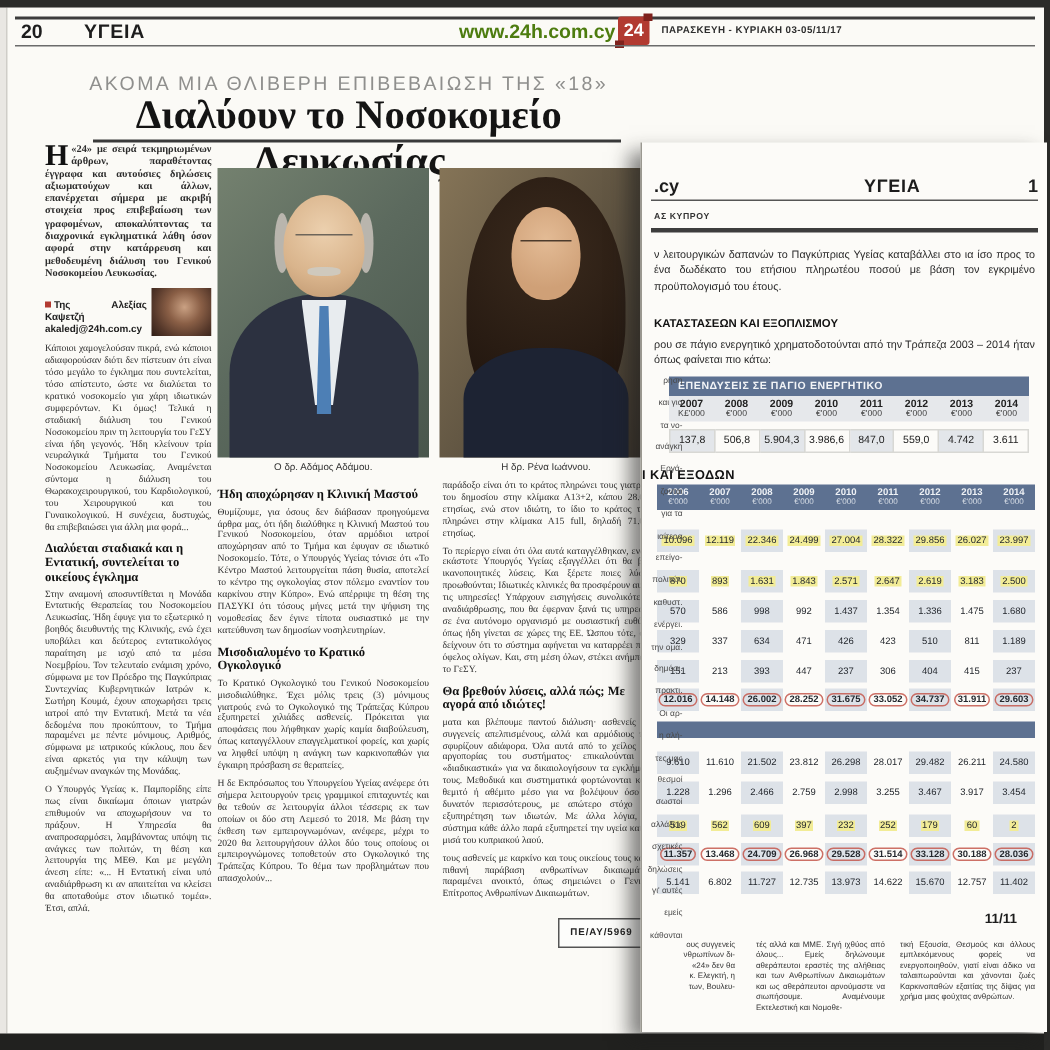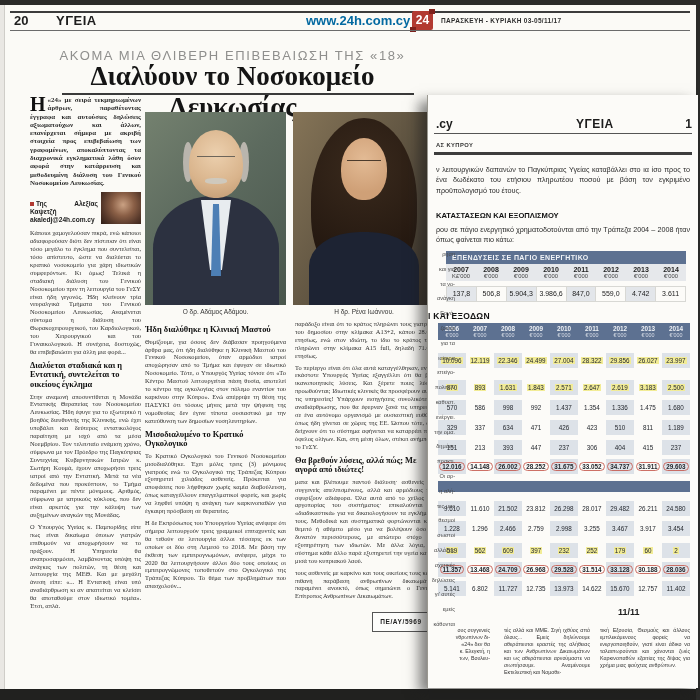--- a/index.html
+++ b/index.html
@@ -10,21 +10,21 @@
   .scan-top{left:0;top:0;width:700px;height:5px;background:#2b2b29;}
   .scan-bottom{left:0;top:689px;width:700px;height:11px;background:#21211f;}
   .scan-right{left:696px;top:0;width:4px;height:700px;background:#2b2b29;}
   .main-page{left:4px;top:5px;width:692px;height:684px;background:#fbfaf6;border-left:1px solid #cfcdc8;}
 
   
   .rule-top{left:10px;top:11px;width:680px;height:2px;background:#3c3c3c;}
   .rule-head{left:10px;top:30px;width:680px;height:1px;background:#6b6b6b;}
   .hdr-num{left:14px;top:13px;font:bold 13px "Liberation Sans",sans-serif;color:#1d1d1d;}
   .hdr-sec{left:56px;top:13px;font:bold 13px "Liberation Sans",sans-serif;color:#1d1d1d;letter-spacing:.5px;}
-  .hdr-site{left:306px;top:13px;width:100px;text-align:right;font:bold 13px "Liberation Sans",sans-serif;color:#0369a1;}
+  .hdr-site{left:306px;top:13px;width:100px;text-align:right;font:bold 13px "Liberation Sans",sans-serif;color:#4d7c0f;}
   .logo24{left:412px;top:11px;width:21px;height:19px;background:#b23a31;color:#fff;
           font:bold 12px "Liberation Sans",sans-serif;text-align:center;line-height:19px;border-radius:2px;}
   .logo24:before{content:"";position:absolute;right:-2px;top:-2px;width:6px;height:5px;background:#7e211c;}
   .logo24:after{content:"";position:absolute;left:-2px;bottom:-2px;width:6px;height:5px;background:#7e211c;}
   .hdr-date{left:441px;top:17px;font:bold 6.5px "Liberation Sans",sans-serif;color:#2e2e2e;letter-spacing:.3px;}
 
   .kicker{left:30px;top:48px;width:405px;text-align:center;font:13px "Liberation Sans",sans-serif;
           color:#8f8f8d;letter-spacing:1.6px;}
   .headline{left:30px;top:61px;width:405px;text-align:center;font:bold 27px "Liberation Serif",serif;color:#141414;}
   .headline-rule{left:62px;top:93px;width:352px;height:1.5px;background:#3a3a3a;}
@@ -119,21 +119,21 @@
   .t2b > :nth-child(6){margin-top:4px;}
   .t2b > :nth-child(7){margin-top:7px;}
   .t2b > :nth-child(8){margin-top:9px;}
   .t2b > :nth-child(9){margin-top:5px;}
   .t2b > :nth-child(10){margin-top:7px;}
   .t2b > :nth-child(11){margin-top:4px;}
   .t2b > :nth-child(12){margin-top:4px;}
 
   .ov-strip{left:1px;top:152px;width:26px;}
   .ov-strip div{font:5.6px/14.8px "Liberation Sans",sans-serif;color:#4a4a4a;text-align:right;white-space:nowrap;overflow:hidden;}
-  .ov-marker{left:190px;top:512px;width:60px;text-align:left;font:bold 9px "Liberation Sans",sans-serif;color:#1c1c1c;}
+  .ov-marker{left:190px;top:512px;width:60px;text-align:right;font:bold 9px "Liberation Sans",sans-serif;color:#1c1c1c;}
   .ov-bcol{top:532px;height:58px;font:5.3px/7px "Liberation Sans",sans-serif;color:#333;text-align:justify;overflow:hidden;}
   .ov-bfrag{left:4px;width:58px;text-align:right;}
   .ov-bfrag div{font:5.3px/7px "Liberation Sans",sans-serif;}
   .ov-bc2{left:76px;width:86px;}
   .ov-bc3{left:172px;width:90px;}
 </style>
 </head>
 <body>
 
 <div id="canvas">
@@ -182,21 +182,21 @@
       </div>
       <div class="byline-photo"></div>
     </div>
     <div class="para">Κάποιοι χαμογελούσαν πικρά, ενώ κάποιοι αδιαφορούσαν διότι δεν πίστευαν ότι είναι τόσο μεγάλο το έγκλημα που συντελείται, τόσο απίστευτο, ώστε να διαλύεται το κρατικό νοσοκομείο για χάρη ιδιωτικών συμφερόντων. Κι όμως! Τελικά η σταδιακή διάλυση του Γενικού Νοσοκομείου πριν τη λειτουργία του ΓεΣΥ είναι ήδη γεγονός. Ήδη κλείνουν τρία νευραλγικά Τμήματα του Γενικού Νοσοκομείου Λευκωσίας. Αναμένεται σύντομα η διάλυση του Θωρακοχειρουργικού, του Καρδιολογικού, του Χειρουργικού και του Γυναικολογικού. Η συνέχεια, δυστυχώς, θα επιβεβαιώσει για άλλη μια φορά...</div>
     <div class="subhead">Διαλύεται σταδιακά και η Εντατική, συντελείται το οικείους έγκλημα</div>
     <div class="para">Στην αναμονή αποσυντίθεται η Μονάδα Εντατικής Θεραπείας του Νοσοκομείου Λευκωσίας. Ήδη έφυγε για το εξωτερικό η βοηθός διευθυντής της Κλινικής, ενώ έχει υποβάλει και δεύτερος εντατικολόγος παραίτηση με ισχύ από τα μέσα Νοεμβρίου. Τον τελευταίο ενάμιση χρόνο, σύμφωνα με τον Πρόεδρο της Παγκύπριας Συντεχνίας Κυβερνητικών Ιατρών κ. Σωτήρη Κουμά, έχουν αποχωρήσει τρεις ιατροί από την Εντατική. Μετά τα νέα δεδομένα που προκύπτουν, το Τμήμα παραμένει με πέντε μόνιμους. Αριθμός, σύμφωνα με ιατρικούς κύκλους, που δεν είναι αρκετός για την κάλυψη των αυξημένων αναγκών της Μονάδας.</div>
     <div class="para">Ο Υπουργός Υγείας κ. Παμπορίδης είπε πως είναι δικαίωμα όποιων γιατρών επιθυμούν να αποχωρήσουν να το πράξουν. Η Υπηρεσία θα αναπροσαρμόσει, λαμβάνοντας υπόψη τις ανάγκες των πολιτών, τη θέση και λειτουργία της ΜΕΘ. Και με μεγάλη άνεση είπε: «... Η Εντατική είναι υπό αναδιάρθρωση κι αν απαιτείται να κλείσει θα αποταθούμε στον ιδιωτικό τομέα». Έτσι, απλά.</div>
   </div>
 
   <div class="abs bodycol col2">
-    <div class="subhead">Ήδη διαλύθηκε η Κλινική Μαστού</div>
+    <div class="subhead">Ήδη αποχώρησαν η Κλινική Μαστού</div>
     <div class="para">Θυμίζουμε, για όσους δεν διάβασαν προηγούμενα άρθρα μας, ότι ήδη διαλύθηκε η Κλινική Μαστού του Γενικού Νοσοκομείου, όταν αρμόδιοι ιατροί αποχώρησαν από το Τμήμα και έφυγαν σε ιδιωτικό Νοσοκομείο. Τότε, ο Υπουργός Υγείας τόνισε ότι «Το Κέντρο Μαστού λειτουργείται πάση θυσία, αποτελεί το κέντρο της ογκολογίας στον πόλεμο εναντίον του καρκίνου στην Κύπρο». Ενώ απέρριψε τη θέση της ΠΑΣΥΚΙ ότι τόσους μήνες μετά την ψήφιση της νομοθεσίας δεν έγινε τίποτα ουσιαστικό με την κατεύθυνση των δημοσίων νοσηλευτηρίων.</div>
     <div class="subhead">Μισοδιαλυμένο το Κρατικό Ογκολογικό</div>
     <div class="para">Το Κρατικό Ογκολογικό του Γενικού Νοσοκομείου μισοδιαλύθηκε. Έχει μόλις τρεις (3) μόνιμους γιατρούς ενώ το Ογκολογικό της Τράπεζας Κύπρου εξυπηρετεί χιλιάδες ασθενείς. Πρόκειται για αποφάσεις που λήφθηκαν χωρίς καμία διαβούλευση, όπως καταγγέλλουν επαγγελματικοί φορείς, και χωρίς να ληφθεί υπόψη η ανάγκη των καρκινοπαθών για έγκαιρη πρόσβαση σε θεραπείες.</div>
     <div class="para">Η δε Εκπρόσωπος του Υπουργείου Υγείας ανέφερε ότι σήμερα λειτουργούν τρεις γραμμικοί επιταχυντές και θα τεθούν σε λειτουργία άλλοι τέσσερις εκ των οποίων οι δύο στη Λεμεσό το 2018. Με βάση την έκθεση των εμπειρογνωμόνων, ανέφερε, μέχρι το 2020 θα λειτουργήσουν άλλοι δύο τους οποίους οι εμπειρογνώμονες τοποθετούν στο Ογκολογικό της Τράπεζας Κύπρου. Το θέμα των προβλημάτων που απασχολούν...</div>
   </div>
 
   <div class="abs bodycol col3">
     <div class="para">παράδοξο είναι ότι το κράτος πληρώνει τους γιατρούς του δημοσίου στην κλίμακα Α13+2, κάπου 28.000 ετησίως, ενώ στον ιδιώτη, το ίδιο το κράτος τους πληρώνει στην κλίμακα Α15 full, δηλαδή 71.000 ετησίως.</div>
     <div class="para">Το περίεργο είναι ότι όλα αυτά καταγγέλθηκαν, ενώ ο εκάστοτε Υπουργός Υγείας εξαγγέλλει ότι θα βρει ικανοποιητικές λύσεις. Και ξέρετε ποιες λύσεις προωθούνται; Ιδιωτικές κλινικές θα προσφέρουν αυτές τις υπηρεσίες! Υπάρχουν εισηγήσεις συνολικότερης αναδιάρθρωσης, που θα έφερναν ξανά τις υπηρεσίες σε ένα αυτόνομο οργανισμό με ουσιαστική ευθύνη, όπως ήδη γίνεται σε χώρες της ΕΕ. Ώσπου τότε, όλα δείχνουν ότι το σύστημα αφήνεται να καταρρέει προς όφελος ολίγων. Και, στη μέση όλων, στέκει ανήμπορο το ΓεΣΥ.</div>
     <div class="subhead">Θα βρεθούν λύσεις, αλλά πώς; Με αγορά από ιδιώτες!</div>
@@ -208,21 +208,21 @@
 
   <div class="abs overlay">
     <div class="abs ov-site">.cy</div>
     <div class="abs ov-sec">ΥΓΕΙΑ</div>
     <div class="abs ov-pagenum">1</div>
     <div class="abs ov-rule1"></div>
     <div class="abs ov-sub">ΑΣ ΚΥΠΡΟΥ</div>
     <div class="abs ov-rule2"></div>
     <div class="abs ov-para ov-p1">ν λειτουργικών δαπανών το Παγκύπριας Υγείας καταβάλλει στο ια ίσο προς το ένα δωδέκατο του ετήσιου πληρωτέου ποσού με βάση τον εγκριμένο προϋπολογισμό του έτους.</div>
     <div class="abs ov-h1">ΚΑΤΑΣΤΑΣΕΩΝ ΚΑΙ ΕΞΟΠΛΙΣΜΟΥ</div>
-    <div class="abs ov-para ov-p2">ρου σε πάγιο ενεργητικό χρηματοδοτούνται από την Τράπεζα 2004 – 2008 ήταν όπως φαίνεται πιο κάτω:</div>
+    <div class="abs ov-para ov-p2">ρου σε πάγιο ενεργητικό χρηματοδοτούνται από την Τράπεζα 2003 – 2014 ήταν όπως φαίνεται πιο κάτω:</div>
 
     <div class="abs t1">
       <div class="t1-title">ΕΠΕΝΔΥΣΕΙΣ ΣΕ ΠΑΓΙΟ ΕΝΕΡΓΗΤΙΚΟ</div>
       <div class="t1-head">
           <div class="t1c">
             <div class="t1y">2007</div>
             <div class="t1u">Κ£'000</div>
           </div>
           <div class="t1c">
             <div class="t1y">2008</div>

